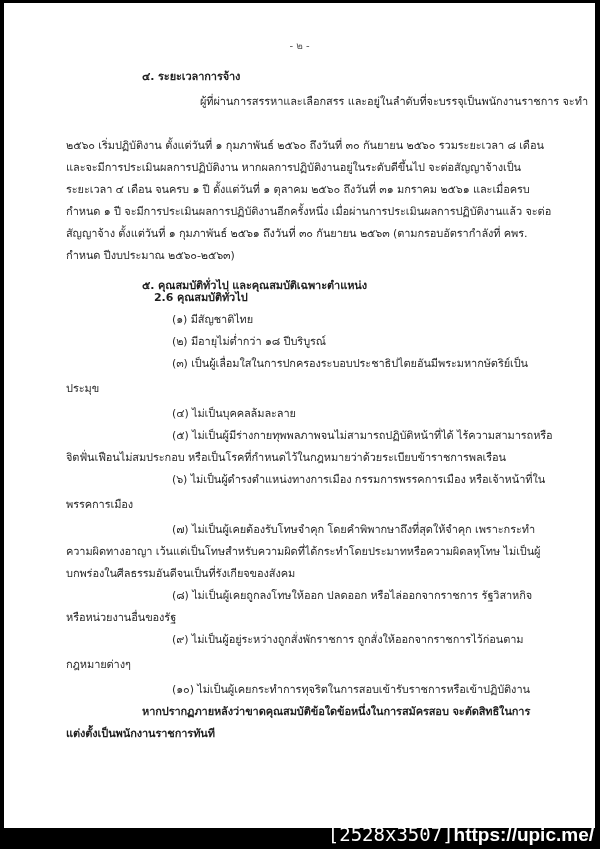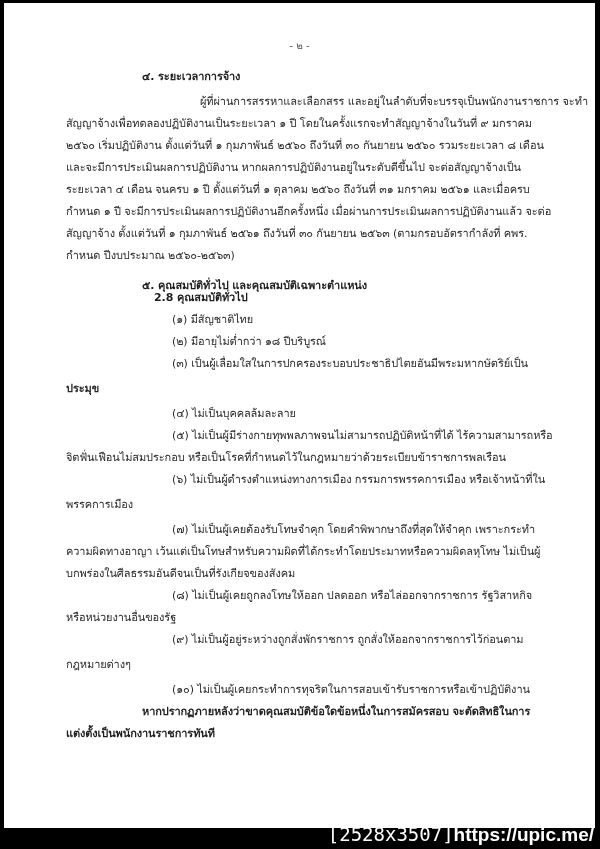--- a/index.html
+++ b/index.html
@@ -14,35 +14,34 @@
   .caption .url { font-family:"Liberation Sans", sans-serif; font-weight:bold; }
 </style>
 </head>
 <body>
 
 <div class="page">
   <div class="pgnum">- ๒ -</div>
 
   <div class="ln b" style="left:138px;top:66px;">๔. ระยะเวลาการจ้าง</div>
   <div class="ln" style="left:196px;top:91px;">ผู้ที่ผ่านการสรรหาและเลือกสรร และอยู่ในลำดับที่จะบรรจุเป็นพนักงานราชการ จะทำ</div>
-  <div class="ln" style="left:62px;top:113px;">สัญญาจ้างเพื่อทดลองปฏิบัติงานเป็นระยะเวลา ๑ ปี โดยในครั้งแรกจะทำสัญญาจ้างในวันที่ ๙ มกราคม</div>
   <div class="ln" style="left:62px;top:135px;">๒๕๖๐ เริ่มปฏิบัติงาน ตั้งแต่วันที่ ๑ กุมภาพันธ์ ๒๕๖๐ ถึงวันที่ ๓๐ กันยายน ๒๕๖๐ รวมระยะเวลา ๘ เดือน</div>
   <div class="ln" style="left:62px;top:157px;">และจะมีการประเมินผลการปฏิบัติงาน หากผลการปฏิบัติงานอยู่ในระดับดีขึ้นไป จะต่อสัญญาจ้างเป็น</div>
   <div class="ln" style="left:62px;top:179px;">ระยะเวลา ๔ เดือน จนครบ ๑ ปี ตั้งแต่วันที่ ๑ ตุลาคม ๒๕๖๐  ถึงวันที่ ๓๑ มกราคม ๒๕๖๑ และเมื่อครบ</div>
   <div class="ln" style="left:62px;top:201px;">กำหนด ๑ ปี จะมีการประเมินผลการปฏิบัติงานอีกครั้งหนึ่ง เมื่อผ่านการประเมินผลการปฏิบัติงานแล้ว จะต่อ</div>
   <div class="ln" style="left:62px;top:223px;">สัญญาจ้าง ตั้งแต่วันที่ ๑ กุมภาพันธ์ ๒๕๖๑ ถึงวันที่ ๓๐ กันยายน ๒๕๖๓ (ตามกรอบอัตรากำลังที่ คพร.</div>
   <div class="ln" style="left:62px;top:245px;">กำหนด ปีงบประมาณ ๒๕๖๐-๒๕๖๓)</div>
 
   <div class="ln b" style="left:138px;top:275px;">๕. คุณสมบัติทั่วไป และคุณสมบัติเฉพาะตำแหน่ง</div>
-  <div class="ln b" style="left:150px;top:287px;">2.8 คุณสมบัติทั่วไป</div>
+  <div class="ln b" style="left:150px;top:287px;">2.6 คุณสมบัติทั่วไป</div>
 
   <div class="ln" style="left:168px;top:309px;">(๑) มีสัญชาติไทย</div>
   <div class="ln" style="left:168px;top:331px;">(๒) มีอายุไม่ต่ำกว่า ๑๘ ปีบริบูรณ์</div>
   <div class="ln" style="left:168px;top:353px;">(๓) เป็นผู้เลื่อมใสในการปกครองระบอบประชาธิปไตยอันมีพระมหากษัตริย์เป็น</div>
-  <div class="ln" style="left:62px;top:378px;font-weight:bold;">ประมุข</div>
+  <div class="ln" style="left:62px;top:378px;">ประมุข</div>
   <div class="ln" style="left:168px;top:403px;">(๔) ไม่เป็นบุคคลล้มละลาย</div>
   <div class="ln" style="left:168px;top:425px;">(๕) ไม่เป็นผู้มีร่างกายทุพพลภาพจนไม่สามารถปฏิบัติหน้าที่ได้ ไร้ความสามารถหรือ</div>
   <div class="ln" style="left:62px;top:447px;">จิตฟั่นเฟือนไม่สมประกอบ หรือเป็นโรคที่กำหนดไว้ในกฎหมายว่าด้วยระเบียบข้าราชการพลเรือน</div>
   <div class="ln" style="left:168px;top:469px;">(๖) ไม่เป็นผู้ดำรงตำแหน่งทางการเมือง กรรมการพรรคการเมือง หรือเจ้าหน้าที่ใน</div>
   <div class="ln" style="left:62px;top:494px;">พรรคการเมือง</div>
   <div class="ln" style="left:168px;top:519px;">(๗) ไม่เป็นผู้เคยต้องรับโทษจำคุก โดยคำพิพากษาถึงที่สุดให้จำคุก เพราะกระทำ</div>
   <div class="ln" style="left:62px;top:541px;">ความผิดทางอาญา เว้นแต่เป็นโทษสำหรับความผิดที่ได้กระทำโดยประมาทหรือความผิดลหุโทษ ไม่เป็นผู้</div>
   <div class="ln" style="left:62px;top:563px;">บกพร่องในศีลธรรมอันดีจนเป็นที่รังเกียจของสังคม</div>
   <div class="ln" style="left:168px;top:585px;">(๘) ไม่เป็นผู้เคยถูกลงโทษให้ออก ปลดออก หรือไล่ออกจากราชการ รัฐวิสาหกิจ</div>
   <div class="ln" style="left:62px;top:607px;">หรือหน่วยงานอื่นของรัฐ</div>

